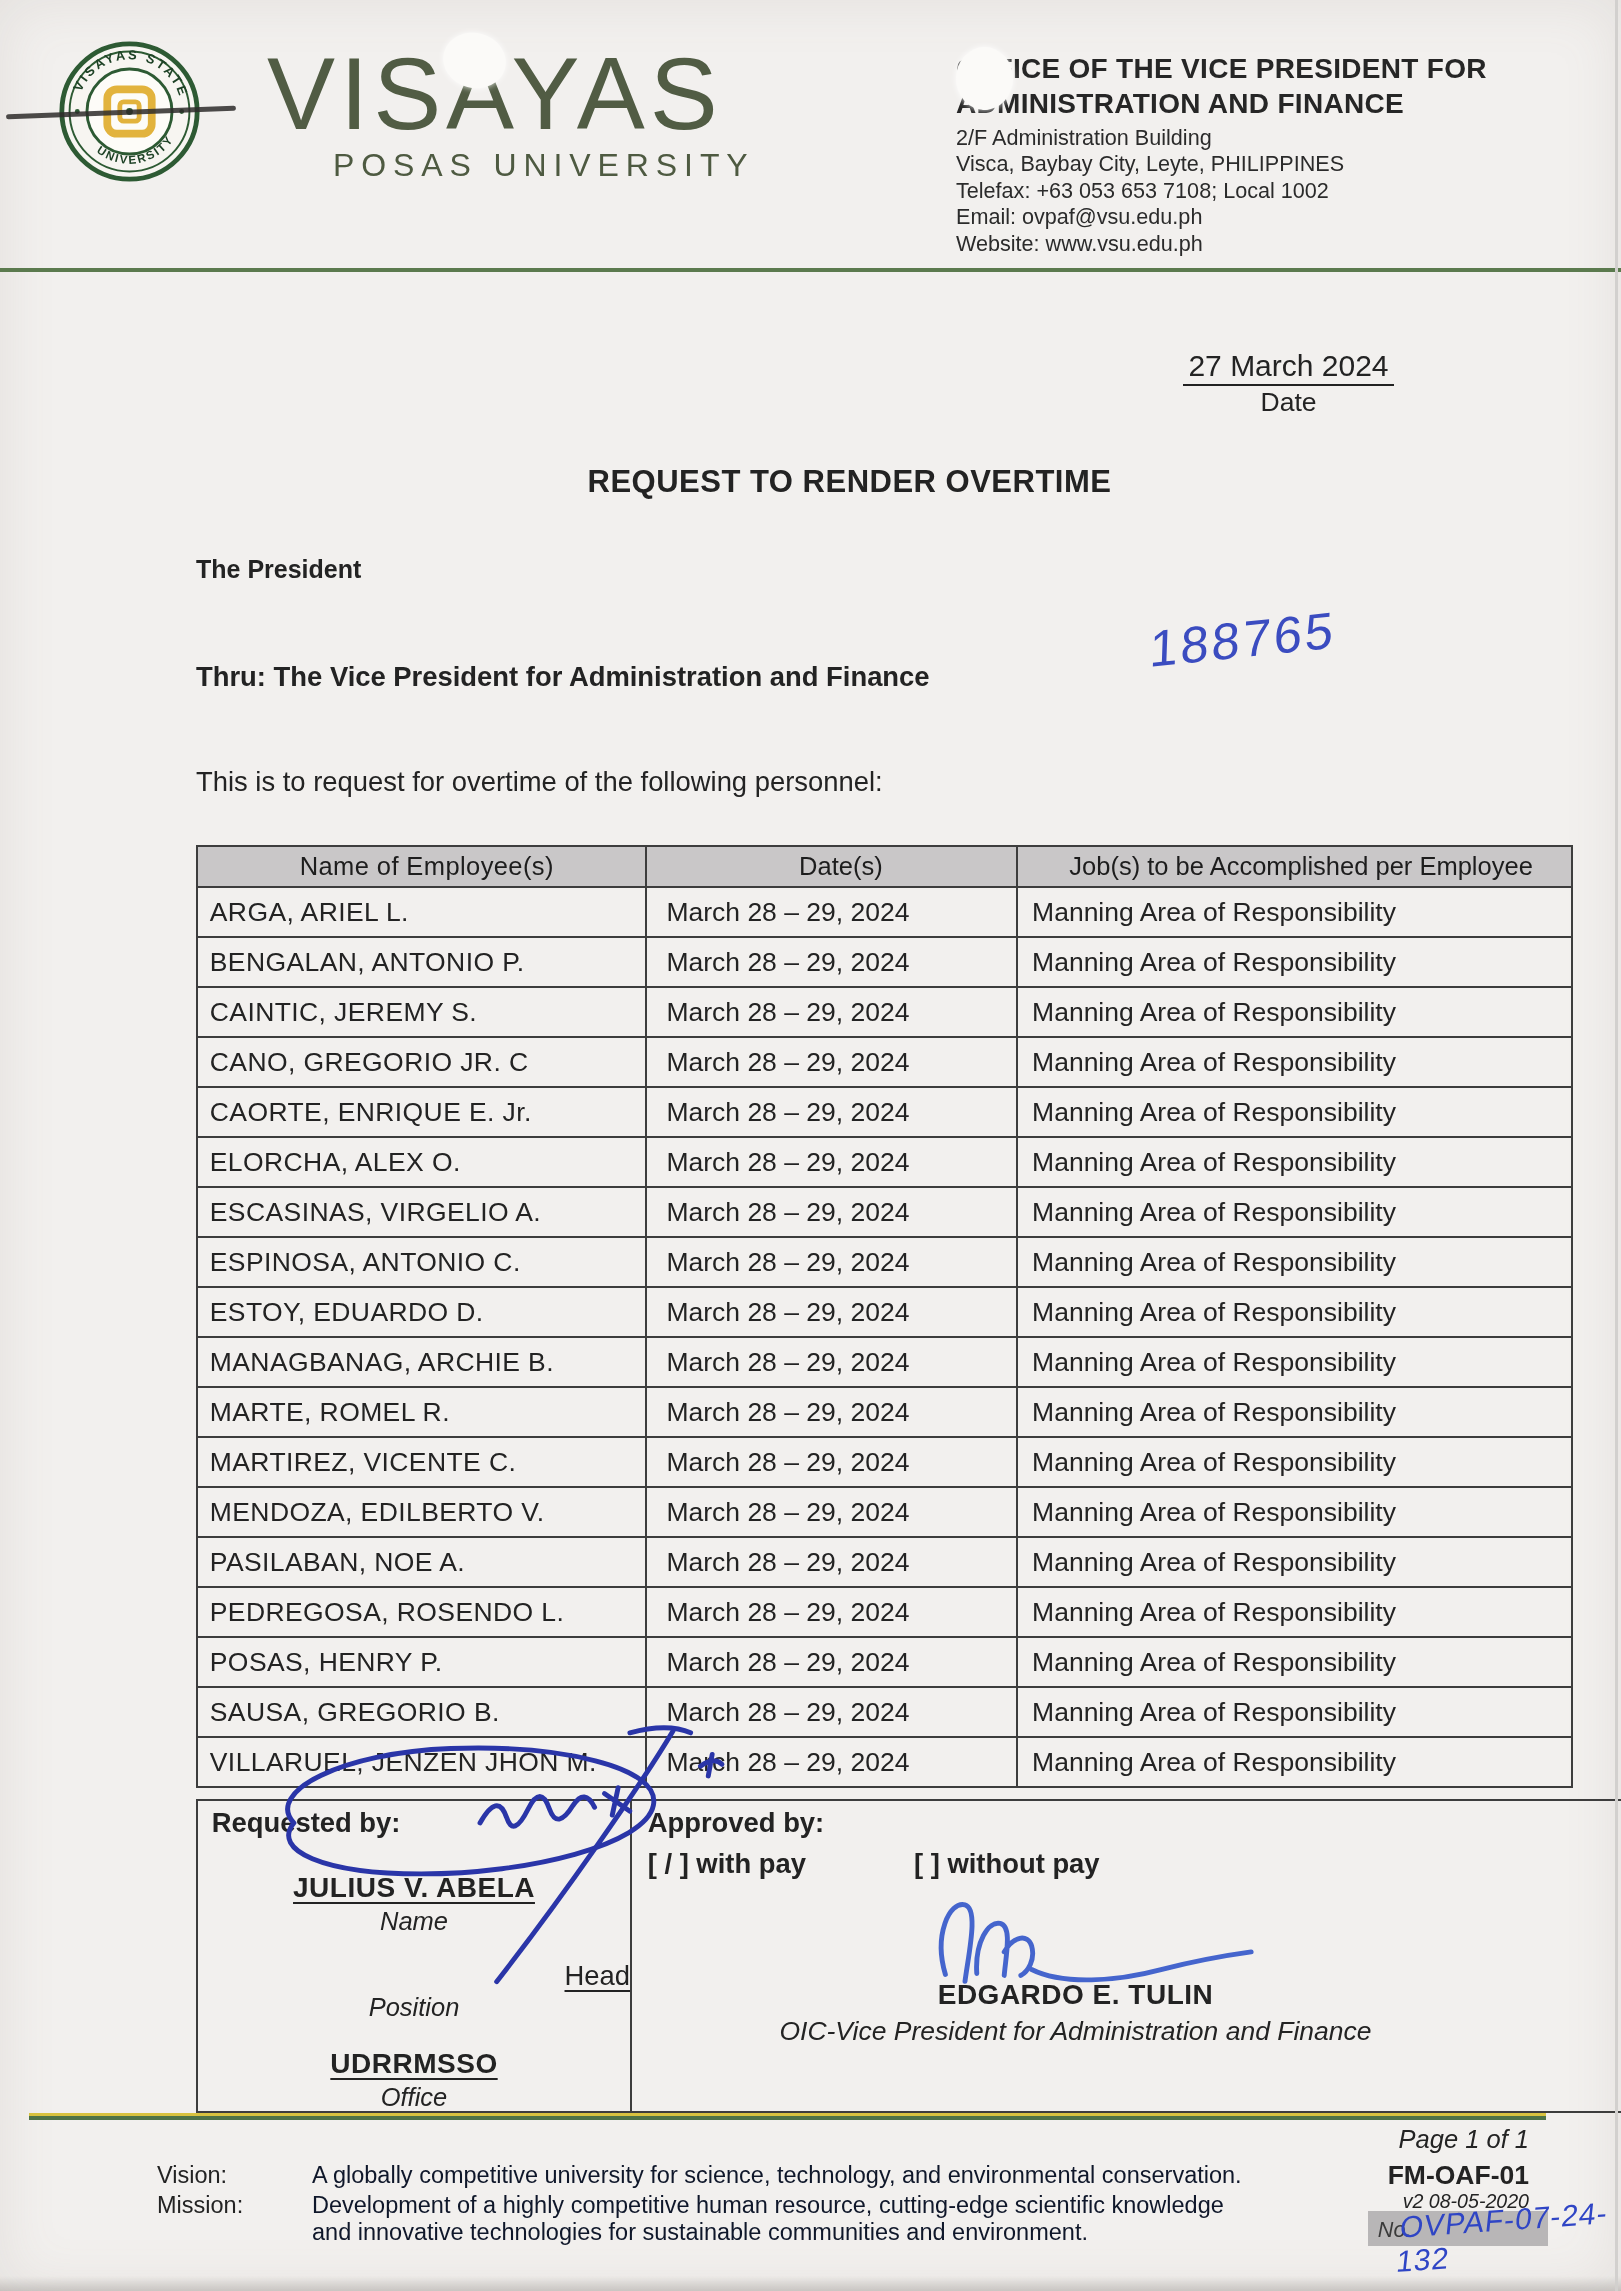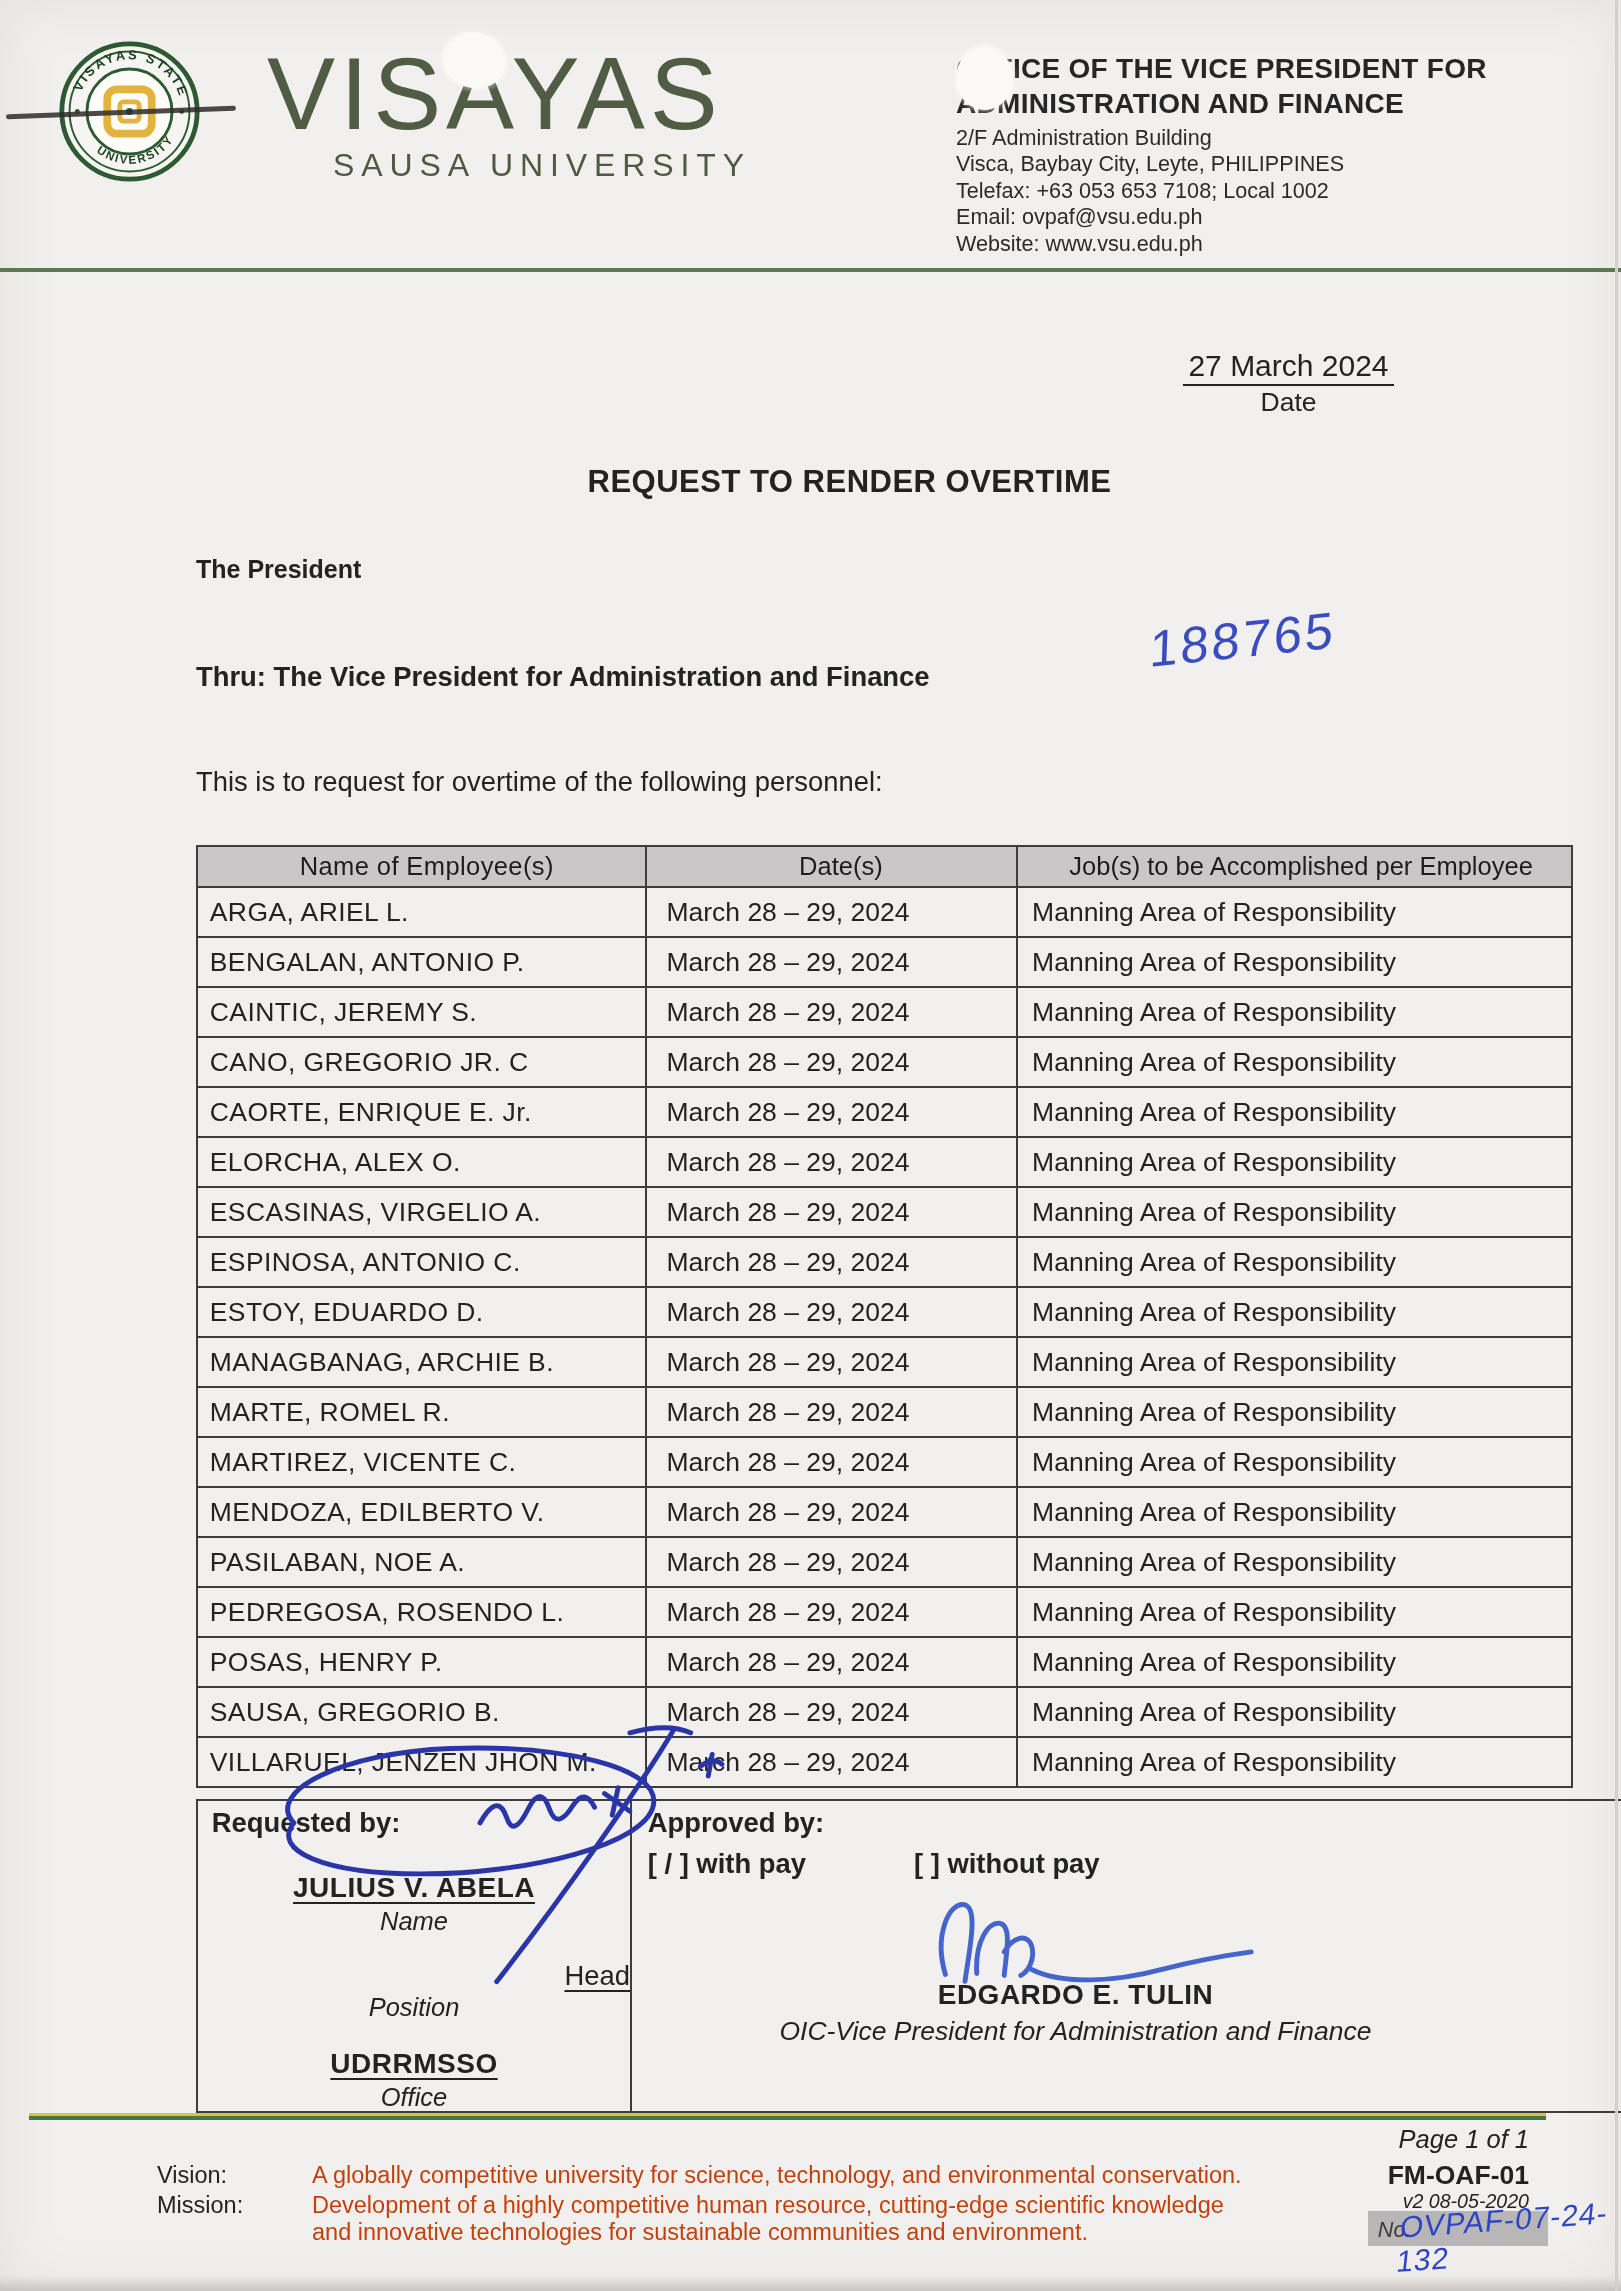--- a/index.html
+++ b/index.html
@@ -57,21 +57,21 @@
   .pay-line{left:15.7px;top:47px;font-size:27.4px;font-weight:bold;}
   .pay-line span{margin-right:108px;}
   .ink{stroke:#2a35a8;stroke-width:5;fill:none;stroke-linecap:round;stroke-linejoin:round;}
   .ink2{stroke:#4565cd;stroke-width:5;fill:none;stroke-linecap:round;stroke-linejoin:round;}
 
   
   .foot-rule{left:29px;top:2113px;width:1517px;}
   .foot-rule .y{height:2.9px;background:#d8c23f;}
   .foot-rule .g{height:3.9px;background:#4f7347;}
   .vm-label{font-size:23.5px;font-weight:normal;}
-  .vm-text{font-size:23.5px;color:#c2410c;}
+  .vm-text{font-size:23.5px;color:#0f172a;}
   .foot-right{left:1235px;width:294px;text-align:right;}
   .fr-page{font-size:25.5px;font-style:italic;font-weight:500;}
   .fr-code{font-size:26.5px;font-weight:bold;}
   .fr-ver{font-size:19.6px;font-style:italic;}
   .no-strip{left:1368px;top:2211px;width:180px;height:35px;background:#b8b6b7;}
   .no-label{font-size:21.6px;font-style:italic;color:#3a3a3a;padding:5.9px 0 0 9.8px;}
   .no-value{left:1398px;top:2203px;font-size:30px;color:#2f45c5;transform:rotate(-4deg) skewX(-10deg);letter-spacing:1px;font-weight:500;}
   .bottom-shadow{left:0;bottom:0;width:1621px;height:15.7px;background:linear-gradient(to bottom,rgba(0,0,0,0),rgba(90,85,80,.25));}
   .edge-line{left:1615px;top:0;width:2.9px;height:2292px;background:#d2d0ce;}
 </style>
@@ -96,21 +96,21 @@
     </text>
     <circle cx="21" cy="75" r="2.5" fill="#2d5a33"></circle>
       <circle cx="129" cy="75" r="2.5" fill="#2d5a33"></circle>
     <rect x="52" y="52" width="46" height="46" rx="10" fill="none" stroke="#e2b33d" stroke-width="8"></rect>
     <rect x="65" y="65" width="20" height="20" rx="4" fill="none" stroke="#e2b33d" stroke-width="5"></rect>
     <circle cx="75" cy="75" r="3.5" fill="#2d5a33"></circle>
   </svg>
   <div class="abs scratch"></div>
 
   <div class="abs wordmark">VISAYAS</div>
-  <div class="abs wordmark-sub">SAUSA UNIVERSITY</div>
+  <div class="abs wordmark-sub">POSAS UNIVERSITY</div>
 
   <div class="abs office-block">
     <div class="office-bold">OFFICE OF THE VICE PRESIDENT FOR</div>
     <div class="office-bold">ADMINISTRATION AND FINANCE</div>
     <div class="office-addr">
       <div>2/F Administration Building</div>
       <div>Visca, Baybay City, Leyte, PHILIPPINES</div>
       <div>Telefax: +63 053 653 7108; Local 1002</div>
       <div>Email: ovpaf@vsu.edu.ph</div>
       <div>Website: www.vsu.edu.ph</div>

